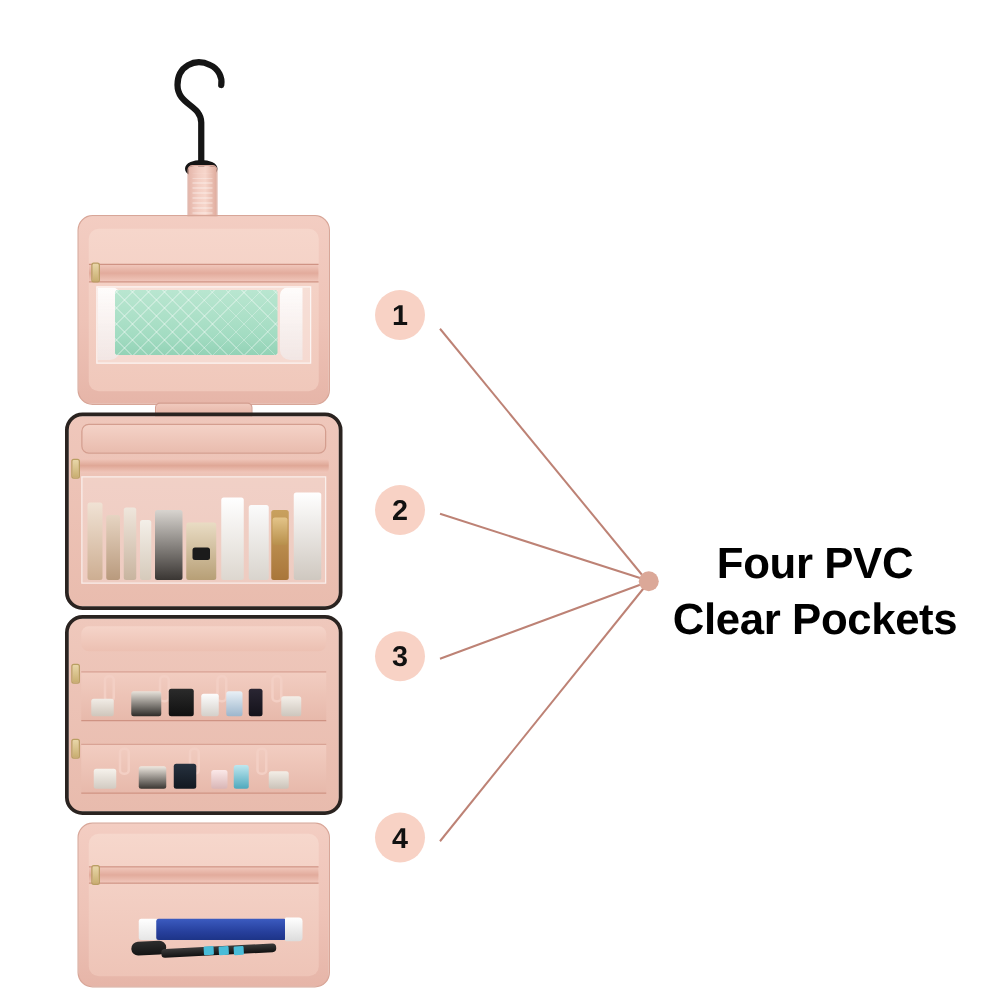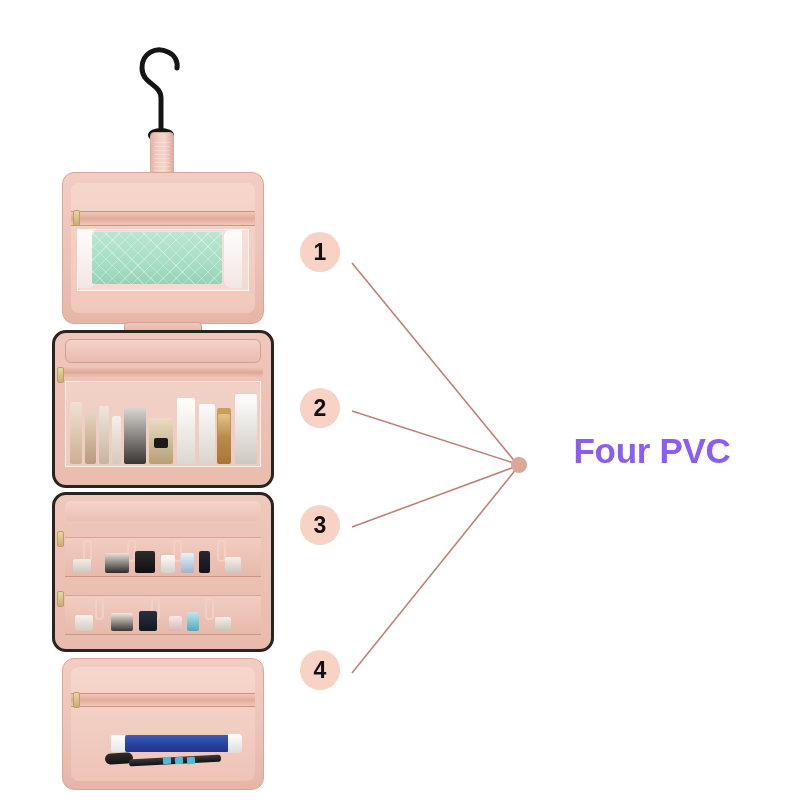--- a/index.html
+++ b/index.html
@@ -38,21 +38,21 @@
   }
   .headline .l2 { display: block; }
 
   
   .right-label {
     position: absolute;
     left: 516px;
     top: 429px;
     width: 272px;
     text-align: center;
-    color: #8b5cf6;
+    color: #000000;
     font-family: "Liberation Sans", sans-serif;
     font-weight: bold;
     font-size: 35px;
     line-height: 1.28;
     letter-spacing: -0.3px;
   }
   .right-label .l2 { display: block; }
 
   
   .marker {
@@ -449,15 +449,16 @@
   <div class="marker" style="left:300px; top:505px;">
     <span>3</span>
   </div>
   <div class="marker" style="left:300px; top:650px;">
     <span>4</span>
   </div>
 
 
   <div class="right-label">
     <span>Four PVC</span>
+    <span class="l2">Clear Pockets</span>
   </div>
 
 </div>
 
 </body></html>

